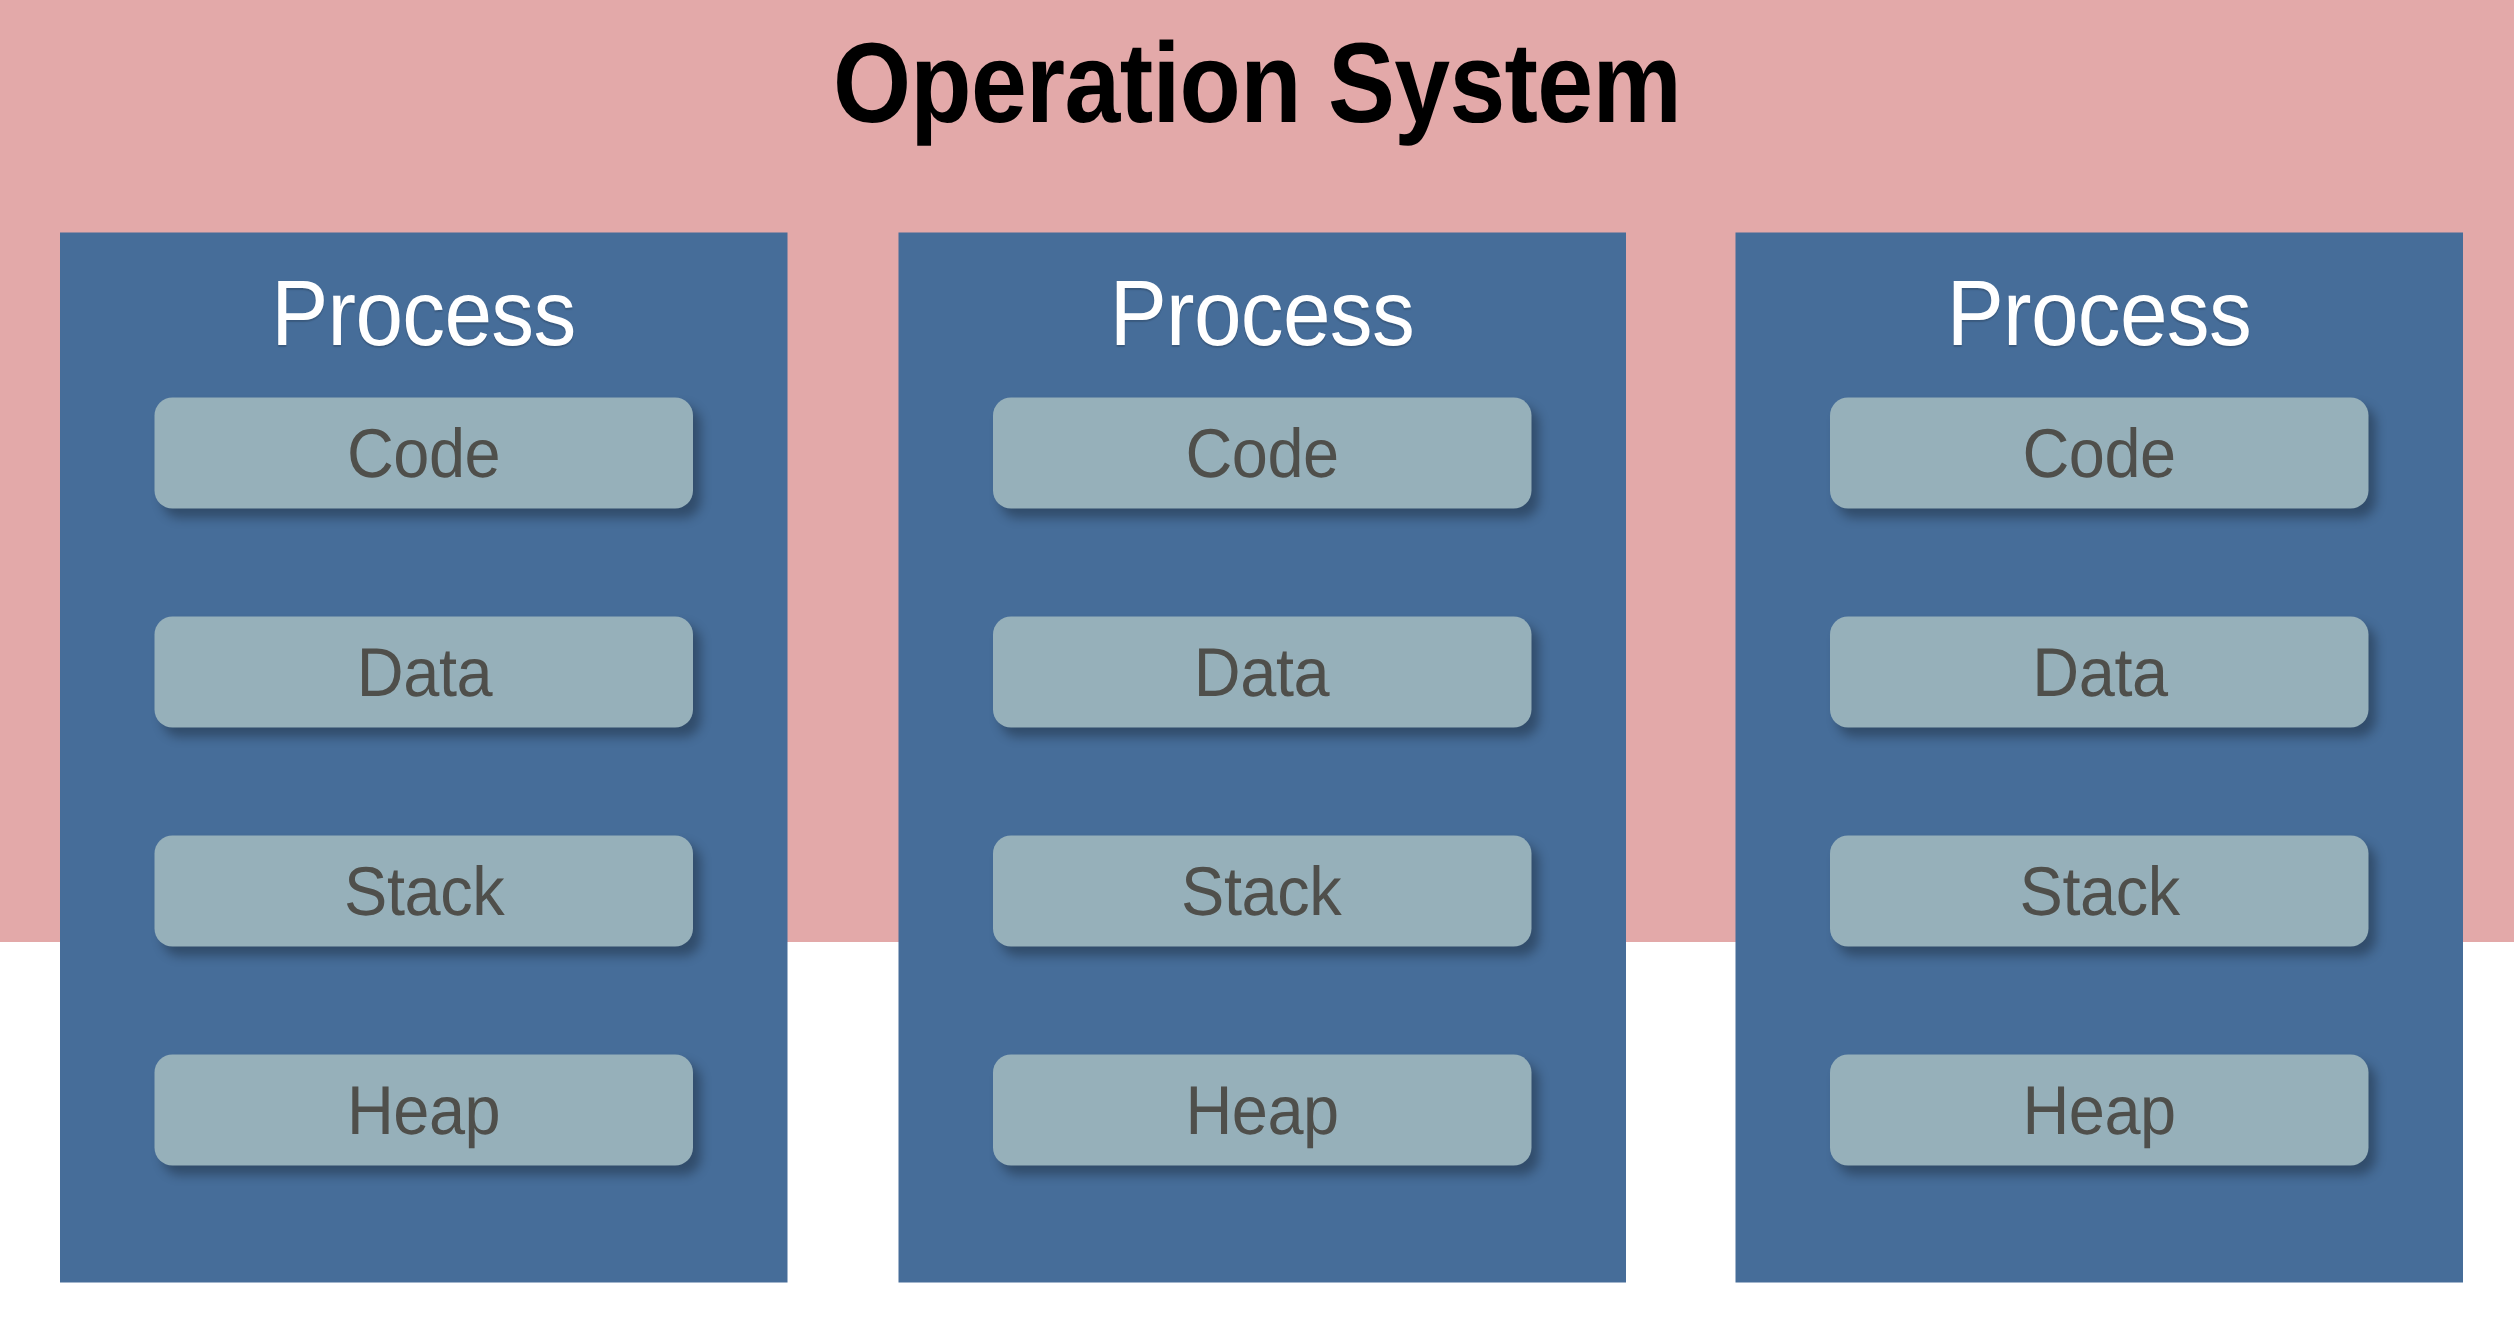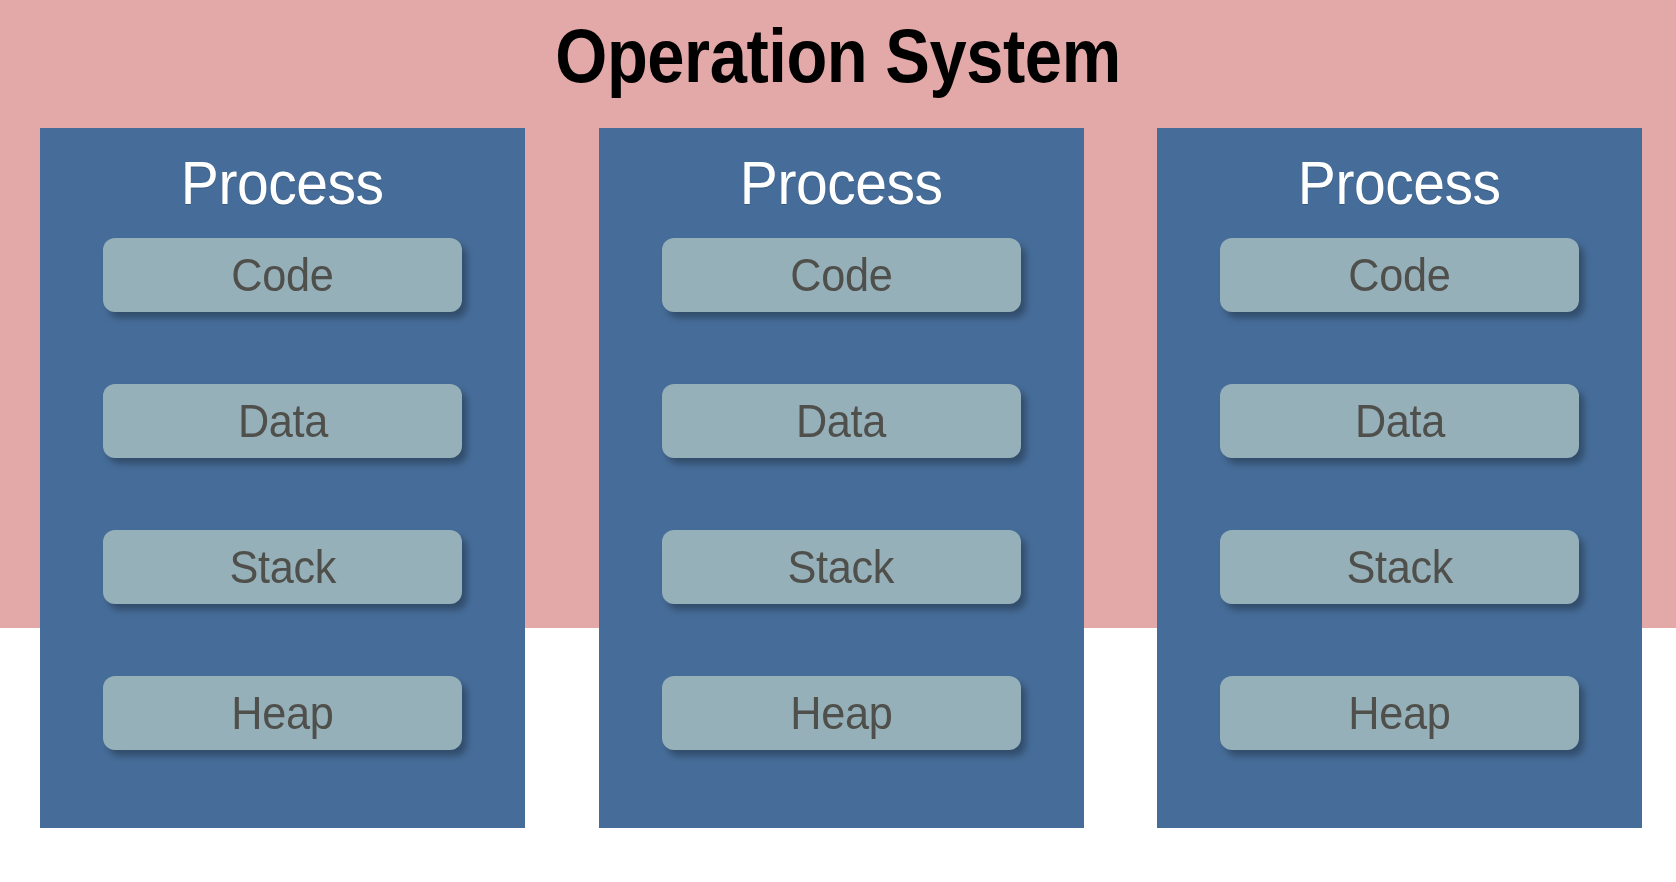--- a/index.html
+++ b/index.html
@@ -37,21 +37,21 @@
     letter-spacing: -0.5px;
     transform: scaleX(0.88);
     transform-origin: 838px 0;
     white-space: nowrap;
   }
 
   
   #process-row {
     position: absolute;
     left: 40px;
-    top: 128px;
+    top: 155px;
     width: 1602px;
     height: 700px;
     display: flex;
     flex-direction: row;
     justify-content: space-between;
     align-items: stretch;
   }
 
   .process-panel {
     width: 485px;

